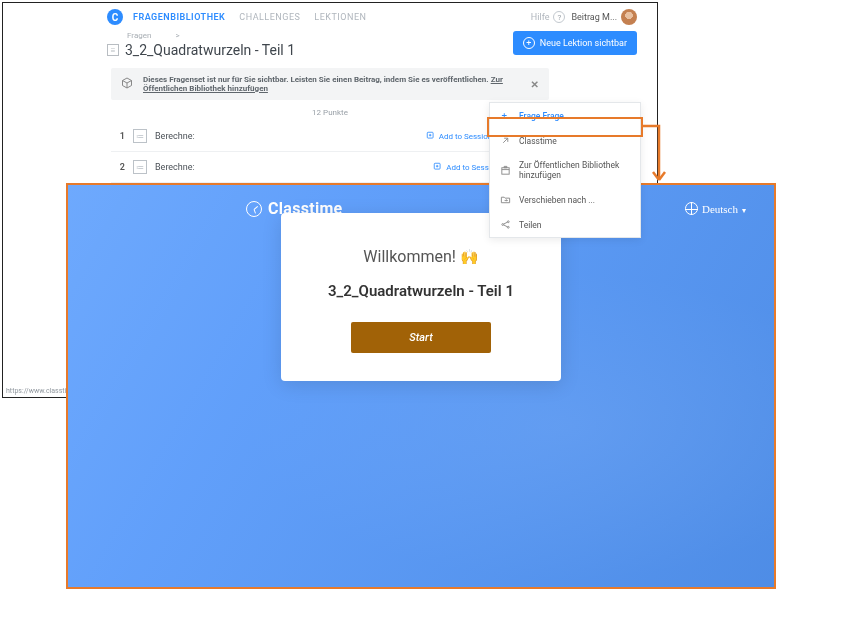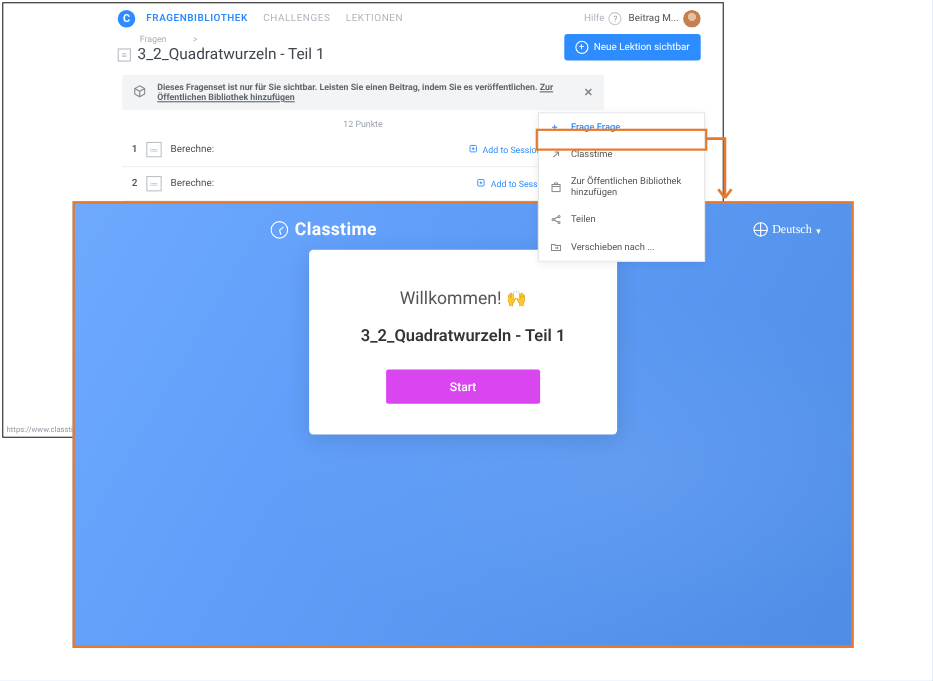--- a/index.html
+++ b/index.html
@@ -200,43 +200,44 @@
   .lang .globe::before {
     content:""; position:absolute; left:50%; top:-1px; bottom:-1px; width:1px; background:#fff;
   }
   .lang .globe::after {
     content:""; position:absolute; top:50%; left:-1px; right:-1px; height:1px; background:#fff;
   }
   .lang .caret { font-size: 8px; }
 
   .welcome-card {
     position: absolute;
-    left: 50%; top: 42px;
+    left: 50%; top: 28px;
     transform: translateX(-50%);
     width: 280px;
     background: #fff;
     border-radius: 4px;
     box-shadow: 0 4px 20px rgba(0,0,0,0.12);
     padding: 34px 28px 28px;
     text-align: center;
   }
   .welcome-card .greet {
     font-size: 16px; color: #555; font-weight: 400; margin-bottom: 16px;
   }
   .welcome-card .hands { font-size: 15px; }
   .welcome-card .wtitle {
     font-size: 15px; color: #333; font-weight: 600; margin-bottom: 22px;
   }
   .start-btn {
     display: inline-block;
-    background: #d946ef; color: #fff;
+    background: #a16207; color: #fff;
     font-size: 11px; font-weight: 500;
     padding: 9px 58px;
     border-radius: 2px;
     cursor: pointer;
+    font-style: italic;
   }
 </style>
 </head>
 <body>
 
 <div class="back-window">
 
   <div class="back-header">
     <div class="back-logo">C</div>
     <div class="nav-item active">FRAGENBIBLIOTHEK</div>
@@ -336,33 +337,33 @@
     </div>
     <div class="cm-item">
       <svg class="ic" viewBox="0 0 24 24" fill="none" stroke="#888" stroke-width="2">
           <rect x="4" y="6" width="16" height="14"></rect>
           <path d="M4 10h16 M9 3h6v3H9z"></path>
         </svg>
       <span>Zur Öffentlichen Bibliothek hinzufügen</span>
     </div>
     <div class="cm-item">
       <svg class="ic" viewBox="0 0 24 24" fill="none" stroke="#888" stroke-width="2">
+          <path d="M3 7h6l2 2h10v10H3z"></path>
+          <path d="M10 14h6m0 0-2-2m2 2-2 2"></path>
+        </svg>
+      <span>Verschieben nach ...</span>
+    </div>
+    <div class="cm-item">
+      <svg class="ic" viewBox="0 0 24 24" fill="none" stroke="#888" stroke-width="2">
           <circle cx="6" cy="12" r="2"></circle>
           <circle cx="18" cy="6" r="2"></circle>
           <circle cx="18" cy="18" r="2"></circle>
           <path d="M8 11l8-4M8 13l8 4"></path>
         </svg>
       <span>Teilen</span>
-    </div>
-    <div class="cm-item">
-      <svg class="ic" viewBox="0 0 24 24" fill="none" stroke="#888" stroke-width="2">
-          <path d="M3 7h6l2 2h10v10H3z"></path>
-          <path d="M10 14h6m0 0-2-2m2 2-2 2"></path>
-        </svg>
-      <span>Verschieben nach ...</span>
     </div>
   </div>
 
   <div class="cm-highlight"></div>
 
   <span class="url-hint">https://www.classtime.c</span>
 </div>
 
 <div class="arrow" style="left:637px; top:124px;">
   <svg width="40" height="70">

